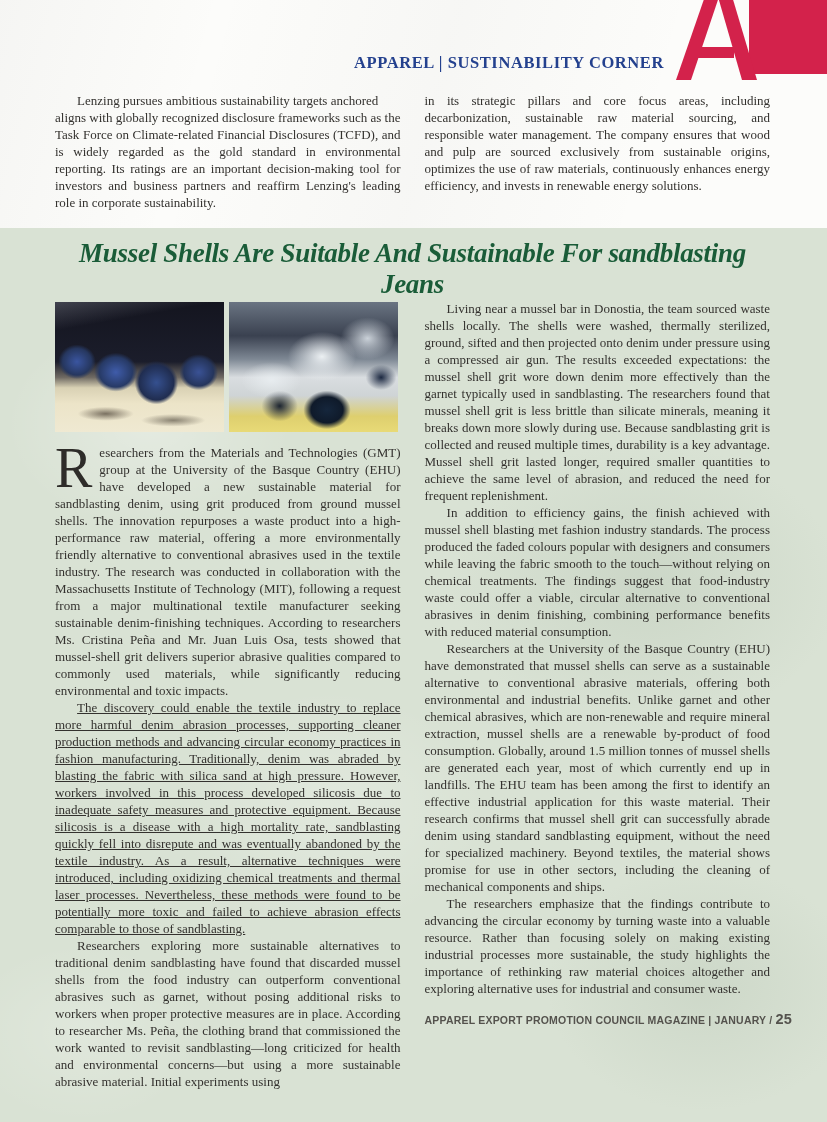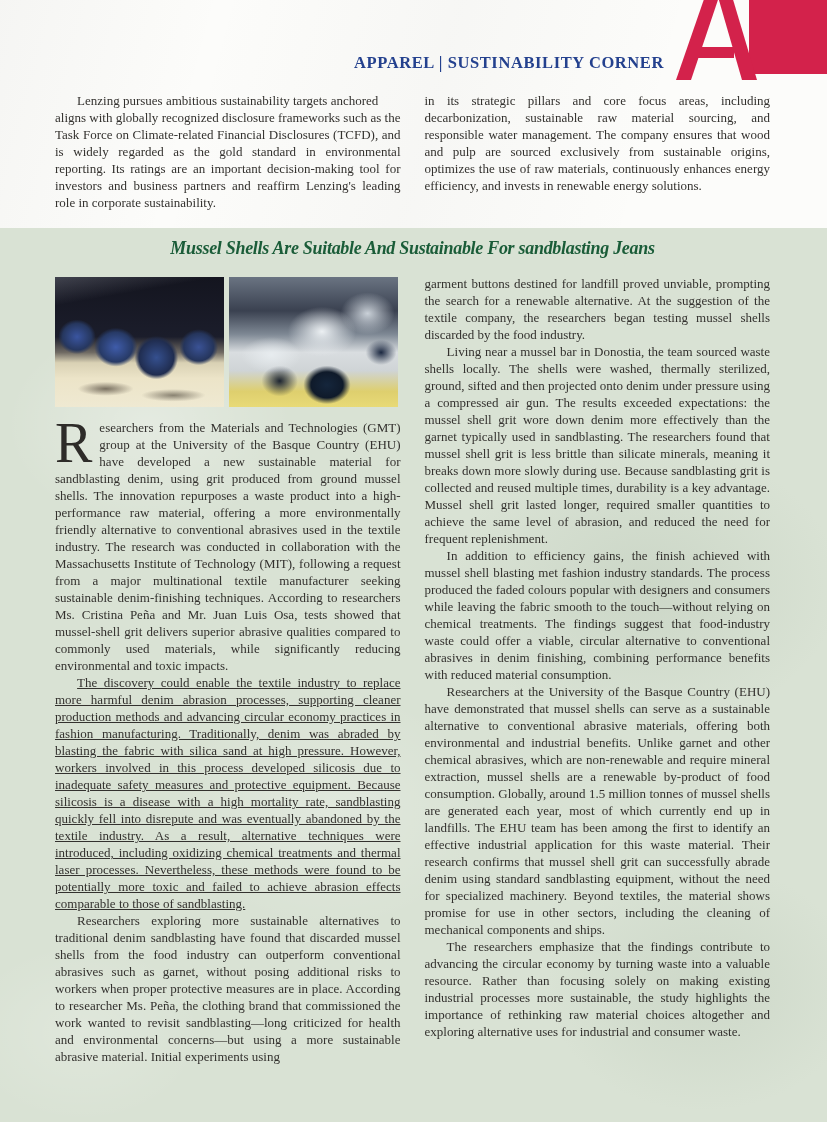--- a/index.html
+++ b/index.html
@@ -37,22 +37,22 @@
     padding:8px 57px 0 55px;
     background-color:var(--page-green, #d9e2d4);
     background-image:
       radial-gradient(ellipse 220px 160px at 18% 22%, rgba(255,255,255,.30), transparent 65%),
       radial-gradient(ellipse 300px 220px at 78% 40%, rgba(163,180,160,.25), transparent 65%),
       radial-gradient(ellipse 260px 200px at 40% 65%, rgba(255,255,255,.22), transparent 60%),
       radial-gradient(ellipse 240px 190px at 85% 85%, rgba(163,180,160,.22), transparent 65%),
       radial-gradient(ellipse 200px 150px at 10% 90%, rgba(255,255,255,.18), transparent 60%);
   }
   .article-title {
-    margin:2px 0 16px; text-align:center;
-    font-style:italic; font-weight:700; font-size:18px; letter-spacing:-0.3px;
+    margin:2px 0 0; text-align:center;
+    font-style:italic; font-weight:700; font-size:27px; letter-spacing:-0.3px;
     color:var(--title-green, #1a5c38);
   }
   .columns { display:flex; gap:24px; }
   .photos { display:flex; gap:5px; margin:2px 0 12px; }
   .photo { width:169px; height:130px; flex:0 0 auto; }
   .photo-1 {
     background-image:
       radial-gradient(ellipse 26px 24px at 13% 46%, #3a55a0 0%, #26375f 55%, rgba(0,0,0,0) 72%),
       radial-gradient(ellipse 30px 27px at 36% 54%, #3f5caa 0%, #273a66 55%, rgba(0,0,0,0) 72%),
       radial-gradient(ellipse 29px 29px at 60% 62%, #35508f 0%, #202d50 60%, rgba(0,0,0,0) 75%),
@@ -124,23 +124,23 @@
         <div class="photos">
           <div class="photo photo-1"></div>
           <div class="photo photo-2"></div>
         </div>
         <p class="body-text"><span class="dropcap">R</span><span>esearchers from the Materials and Technologies (GMT) group at the University of the Basque Country (EHU) have developed a new sustainable material for sandblasting denim, using grit produced from ground mussel shells. The innovation repurposes a waste product into a high-performance raw material, offering a more environmentally friendly alternative to conventional abrasives used in the textile industry. The research was conducted in collaboration with the Massachusetts Institute of Technology (MIT), following a request from a major multinational textile manufacturer seeking sustainable denim-finishing techniques. According to researchers Ms. Cristina Peña and Mr. Juan Luis Osa, tests showed that mussel-shell grit delivers superior abrasive qualities compared to commonly used materials, while significantly reducing environmental and toxic impacts.</span></p>
         <p class="body-text indent gap-top">The discovery could enable the textile industry to replace more harmful denim abrasion processes, supporting cleaner production methods and advancing circular economy practices in fashion manufacturing. Traditionally, denim was abraded by blasting the fabric with silica sand at high pressure. However, workers involved in this process developed silicosis due to inadequate safety measures and protective equipment. Because silicosis is a disease with a high mortality rate, sandblasting quickly fell into disrepute and was eventually abandoned by the textile industry. As a result, alternative techniques were introduced, including oxidizing chemical treatments and thermal laser processes. Nevertheless, these methods were found to be potentially more toxic and failed to achieve abrasion effects comparable to those of sandblasting.</p>
         <p class="body-text indent">Researchers exploring more sustainable alternatives to traditional denim sandblasting have found that discarded mussel shells from the food industry can outperform conventional abrasives such as garnet, without posing additional risks to workers when proper protective measures are in place. According to researcher Ms. Peña, the clothing brand that commissioned the work wanted to revisit sandblasting—long criticized for health and environmental concerns—but using a more sustainable abrasive material. Initial experiments using</p>
       </div>
 
       <div class="col">
-        <p class="body-text">garment buttons destined for landfill proved unviable, prompting the search for a renewable alternative. At the suggestion of the textile company, the researchers began testing mussel shells discarded by the food industry.</p>
         <p class="body-text indent">Living near a mussel bar in Donostia, the team sourced waste shells locally. The shells were washed, thermally sterilized, ground, sifted and then projected onto denim under pressure using a compressed air gun. The results exceeded expectations: the mussel shell grit wore down denim more effectively than the garnet typically used in sandblasting. The researchers found that mussel shell grit is less brittle than silicate minerals, meaning it breaks down more slowly during use. Because sandblasting grit is collected and reused multiple times, durability is a key advantage. Mussel shell grit lasted longer, required smaller quantities to achieve the same level of abrasion, and reduced the need for frequent replenishment.</p>
         <p class="body-text indent">In addition to efficiency gains, the finish achieved with mussel shell blasting met fashion industry standards. The process produced the faded colours popular with designers and consumers while leaving the fabric smooth to the touch—without relying on chemical treatments. The findings suggest that food-industry waste could offer a viable, circular alternative to conventional abrasives in denim finishing, combining performance benefits with reduced material consumption.</p>
         <p class="body-text indent">Researchers at the University of the Basque Country (EHU) have demonstrated that mussel shells can serve as a sustainable alternative to conventional abrasive materials, offering both environmental and industrial benefits. Unlike garnet and other chemical abrasives, which are non-renewable and require mineral extraction, mussel shells are a renewable by-product of food consumption. Globally, around 1.5 million tonnes of mussel shells are generated each year, most of which currently end up in landfills. The EHU team has been among the first to identify an effective industrial application for this waste material. Their research confirms that mussel shell grit can successfully abrade denim using standard sandblasting equipment, without the need for specialized machinery. Beyond textiles, the material shows promise for use in other sectors, including the cleaning of mechanical components and ships.</p>
         <p class="body-text indent">The researchers emphasize that the findings contribute to advancing the circular economy by turning waste into a valuable resource. Rather than focusing solely on making existing industrial processes more sustainable, the study highlights the importance of rethinking raw material choices altogether and exploring alternative uses for industrial and consumer waste.</p>
+        <div class="footer"><span>APPAREL EXPORT PROMOTION COUNCIL MAGAZINE | JANUARY / </span><span class="page-num">25</span></div>
       </div>
 
     </div>
   </div>
 
 </div>
 
 </body></html>

